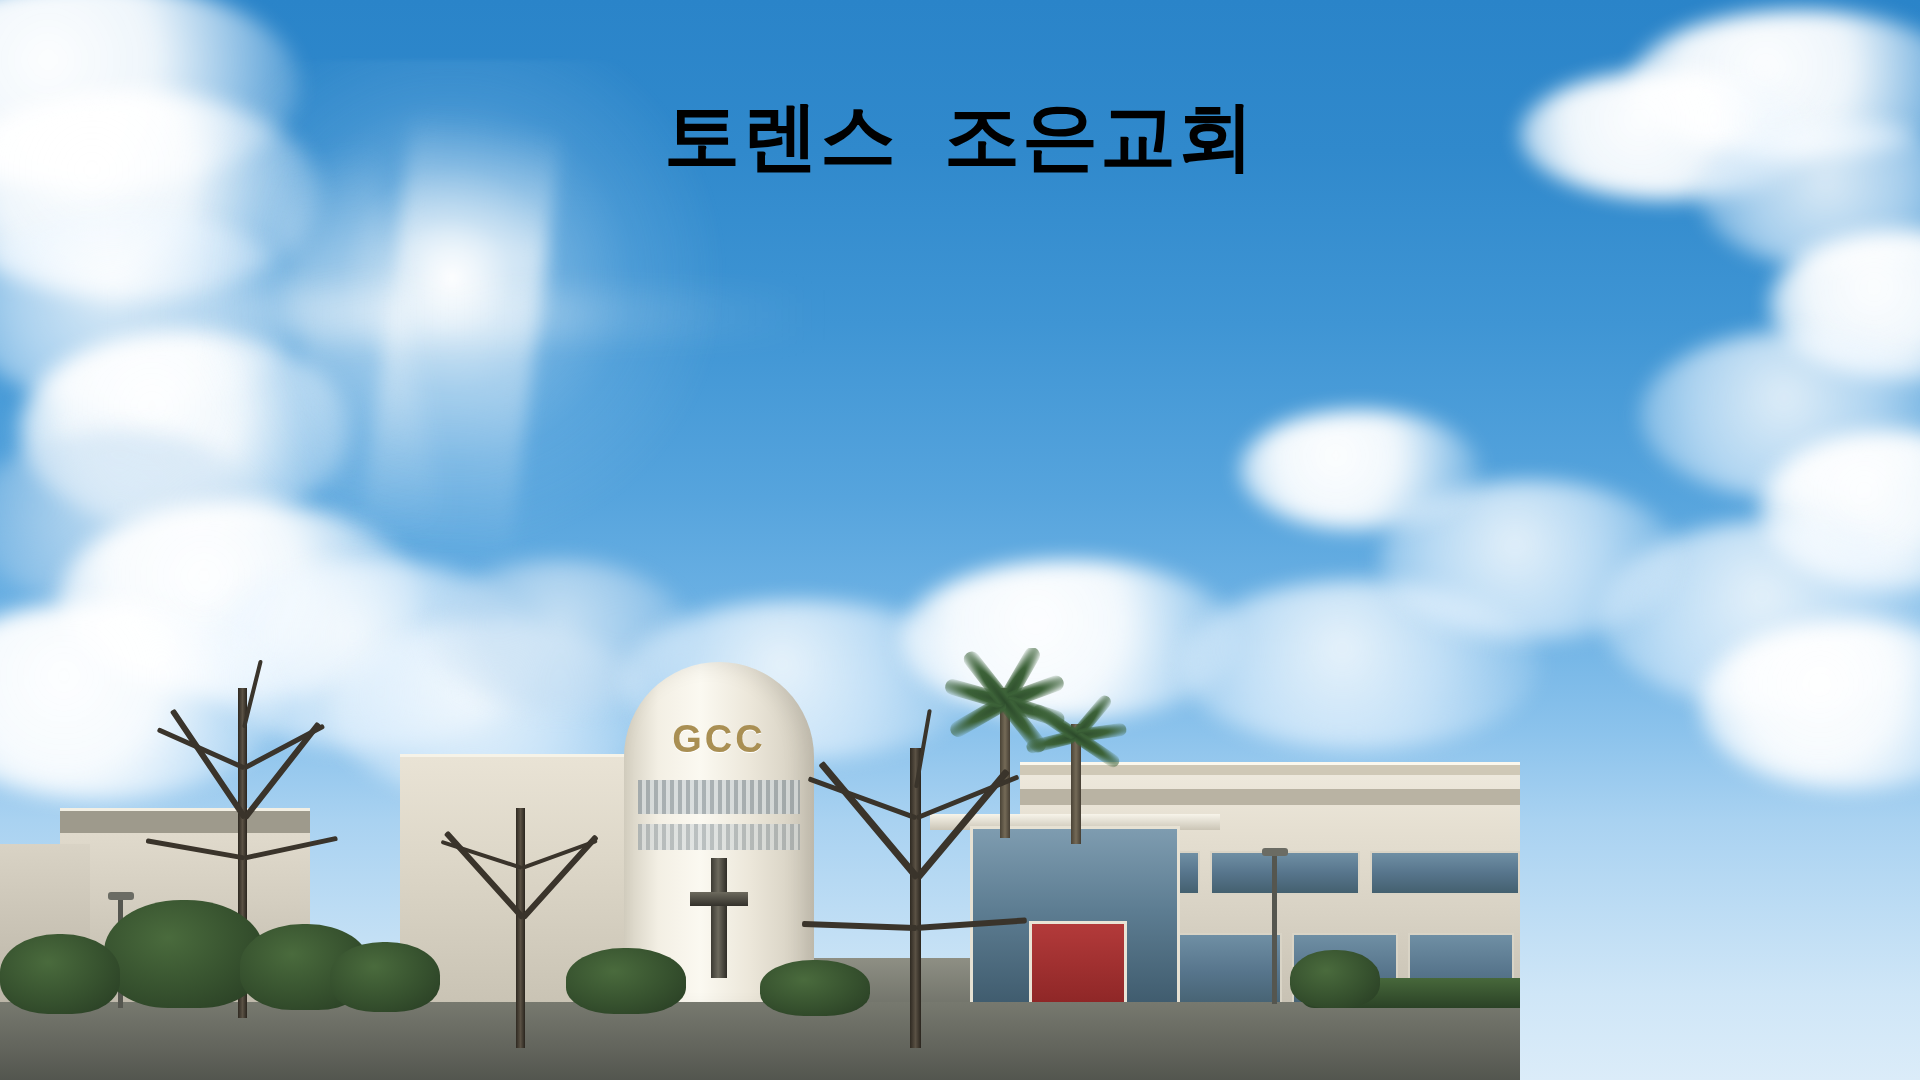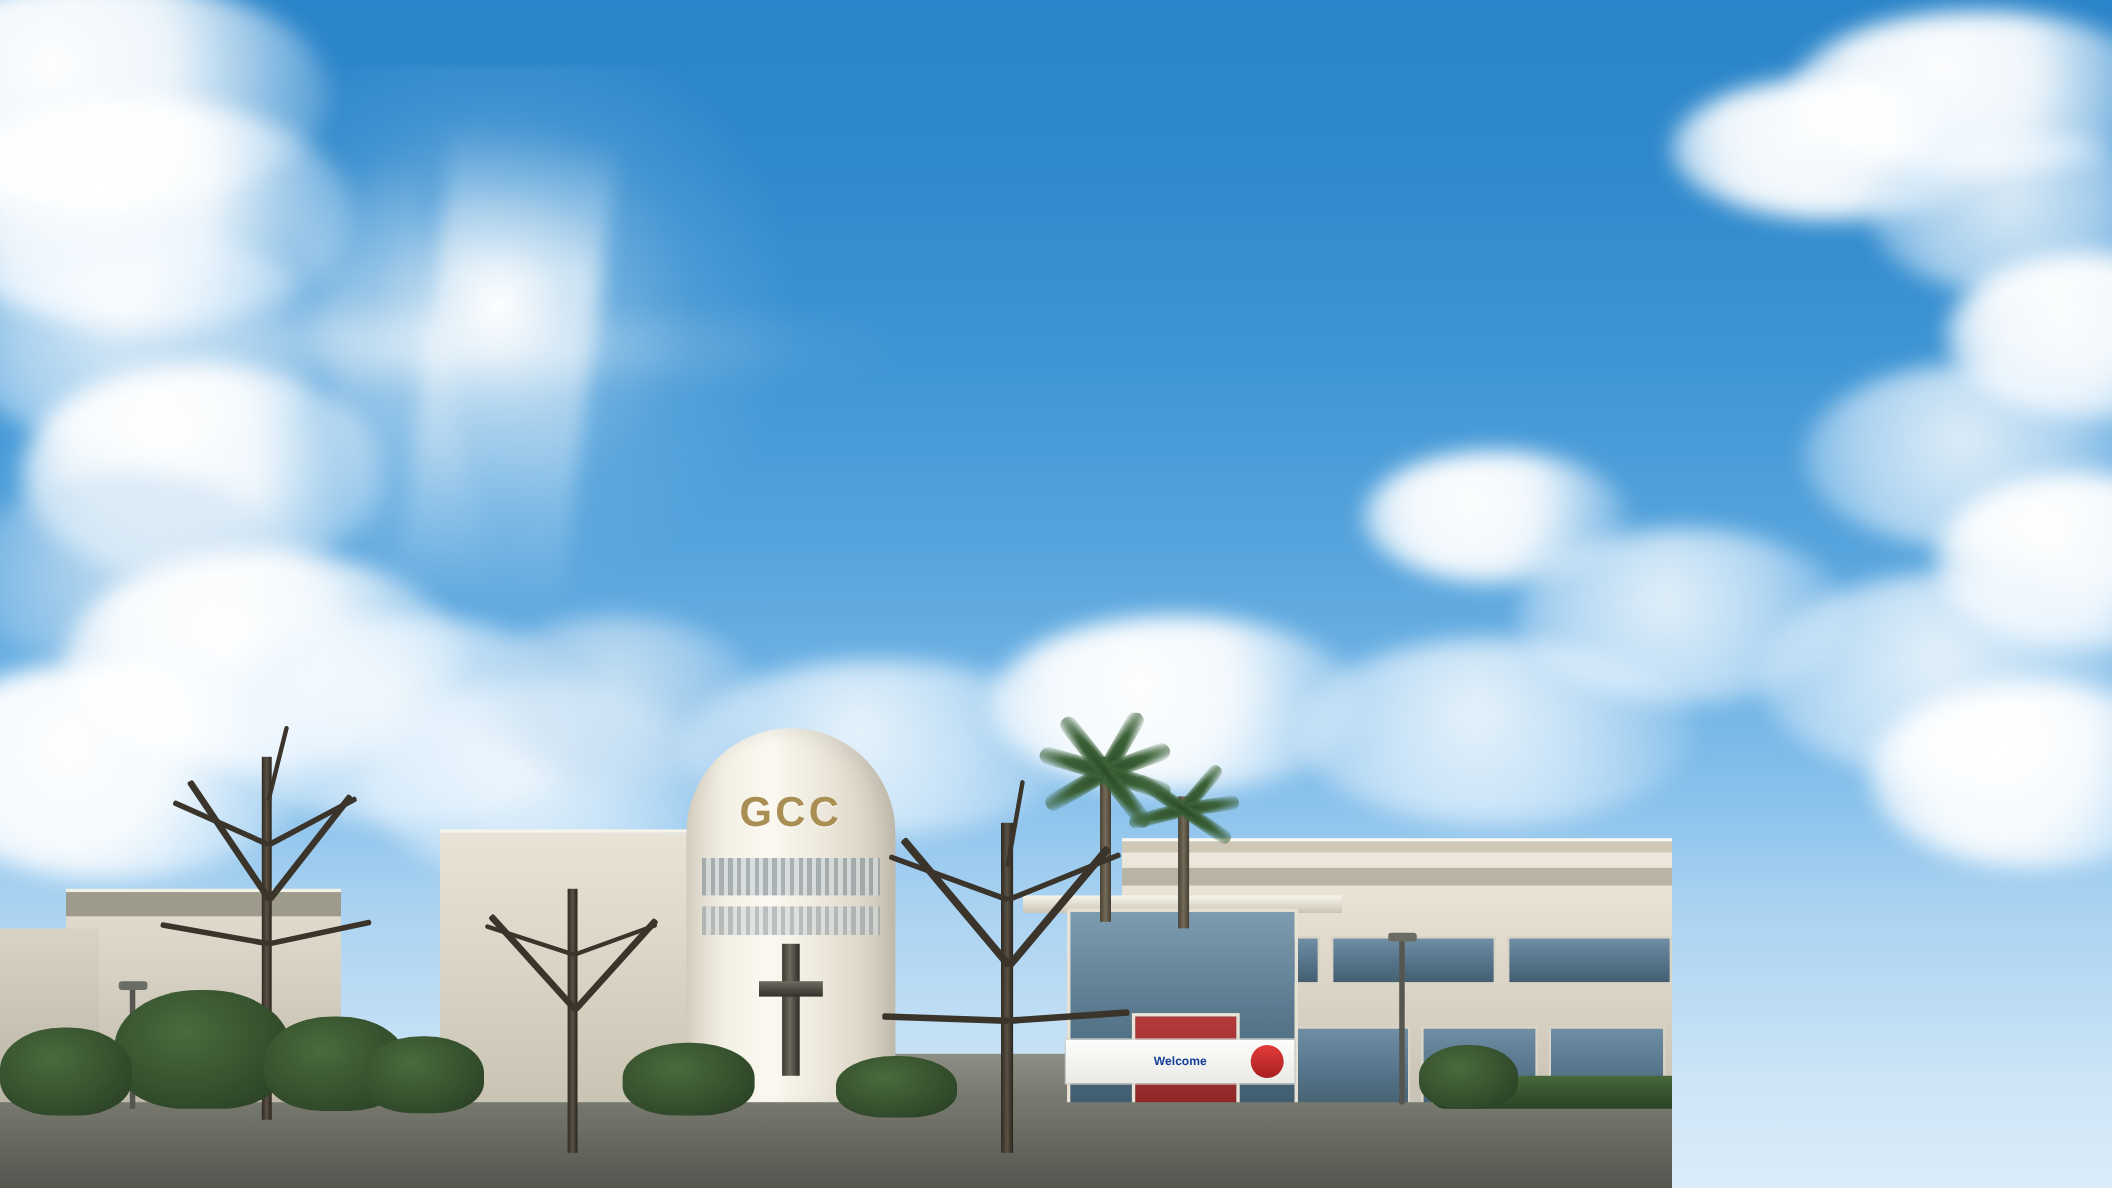--- a/index.html
+++ b/index.html
@@ -334,24 +334,20 @@
         <div class="glass" style="width:130px;height:40px;"></div>
         <div class="glass" style="width:130px;height:40px;"></div>
       </div>
 
     </div>
 
     <div class="canopy"></div>
     <div class="entrance">
       <div class="door"></div>
     </div>
-    <div class="banner">
-      <span class="bt">Welcome</span>
-      <span class="dot"></span>
-    </div>
 
     <div class="lot"></div>
 
     <div class="lightpole" style="left:1272px;top:206px;height:150px;">
         <div class="head"></div>
       </div>
     <div class="lightpole" style="left:118px;top:250px;height:110px;">
         <div class="head"></div>
       </div>
 
@@ -427,15 +423,16 @@
     <div class="shrub" style="left:240px;top:276px;width:130px;height:86px;"></div>
     <div class="shrub" style="left:330px;top:294px;width:110px;height:70px;"></div>
     <div class="shrub" style="left:566px;top:300px;width:120px;height:66px;"></div>
     <div class="shrub" style="left:0px;top:286px;width:120px;height:80px;"></div>
     <div class="hedge" style="left:1300px;top:330px;width:300px;"></div>
     <div class="hedge" style="left:1620px;top:334px;width:300px;"></div>
     <div class="shrub" style="left:1290px;top:302px;width:90px;height:58px;"></div>
     <div class="shrub" style="left:760px;top:312px;width:110px;height:56px;"></div>
   </div>
 
+  <div class="title">토렌스  조은교회</div>
 
 
 </div>
 
 </body></html>

